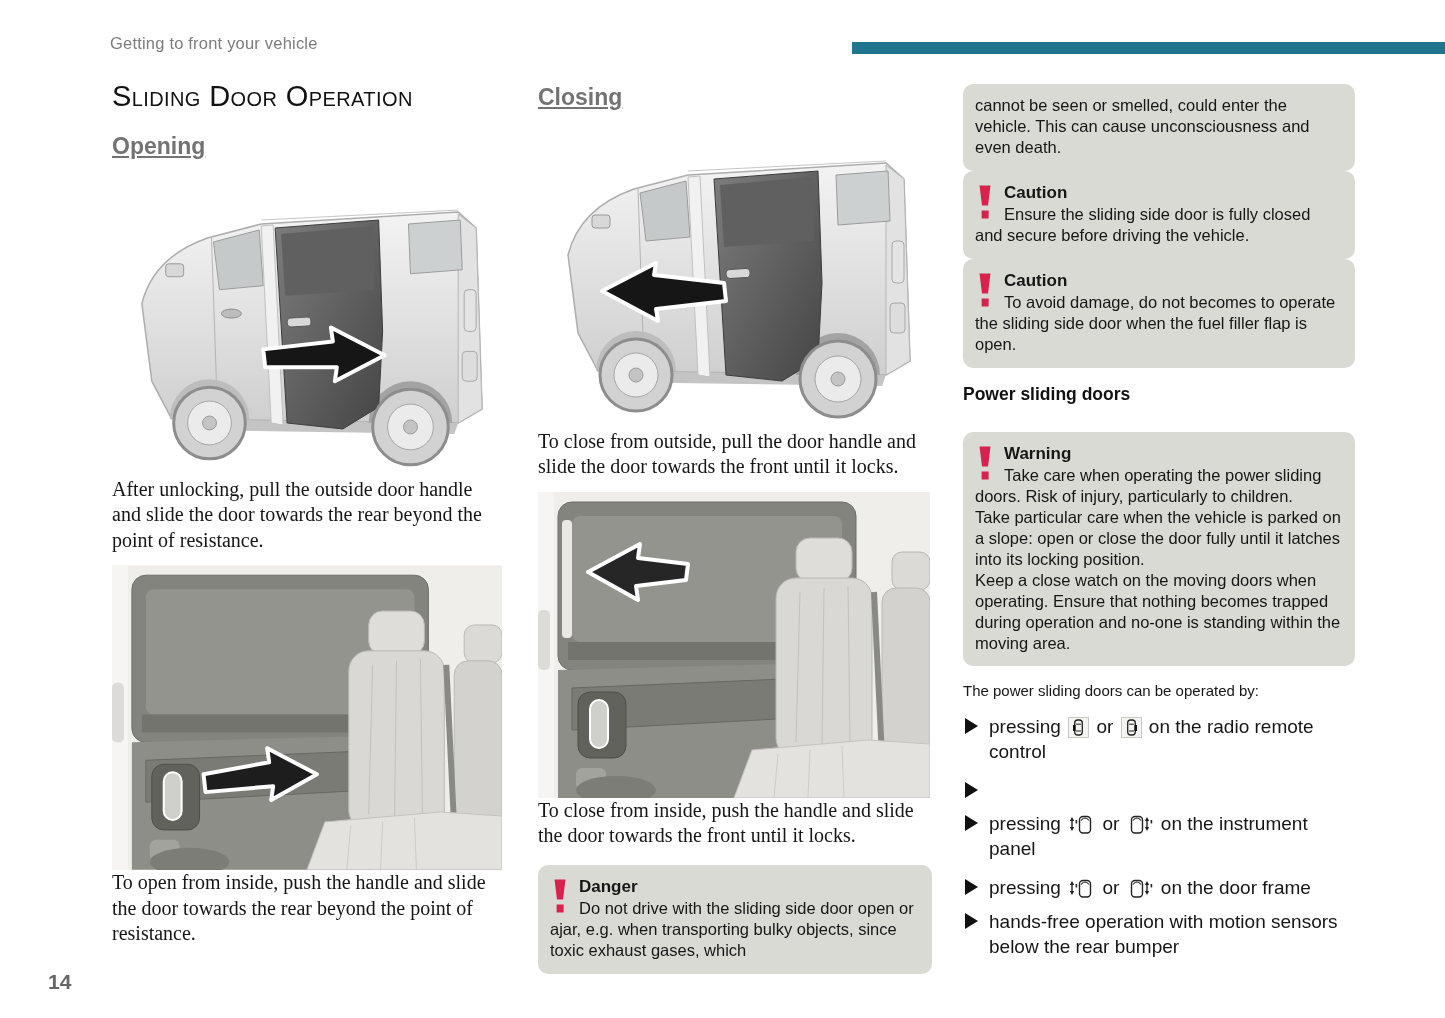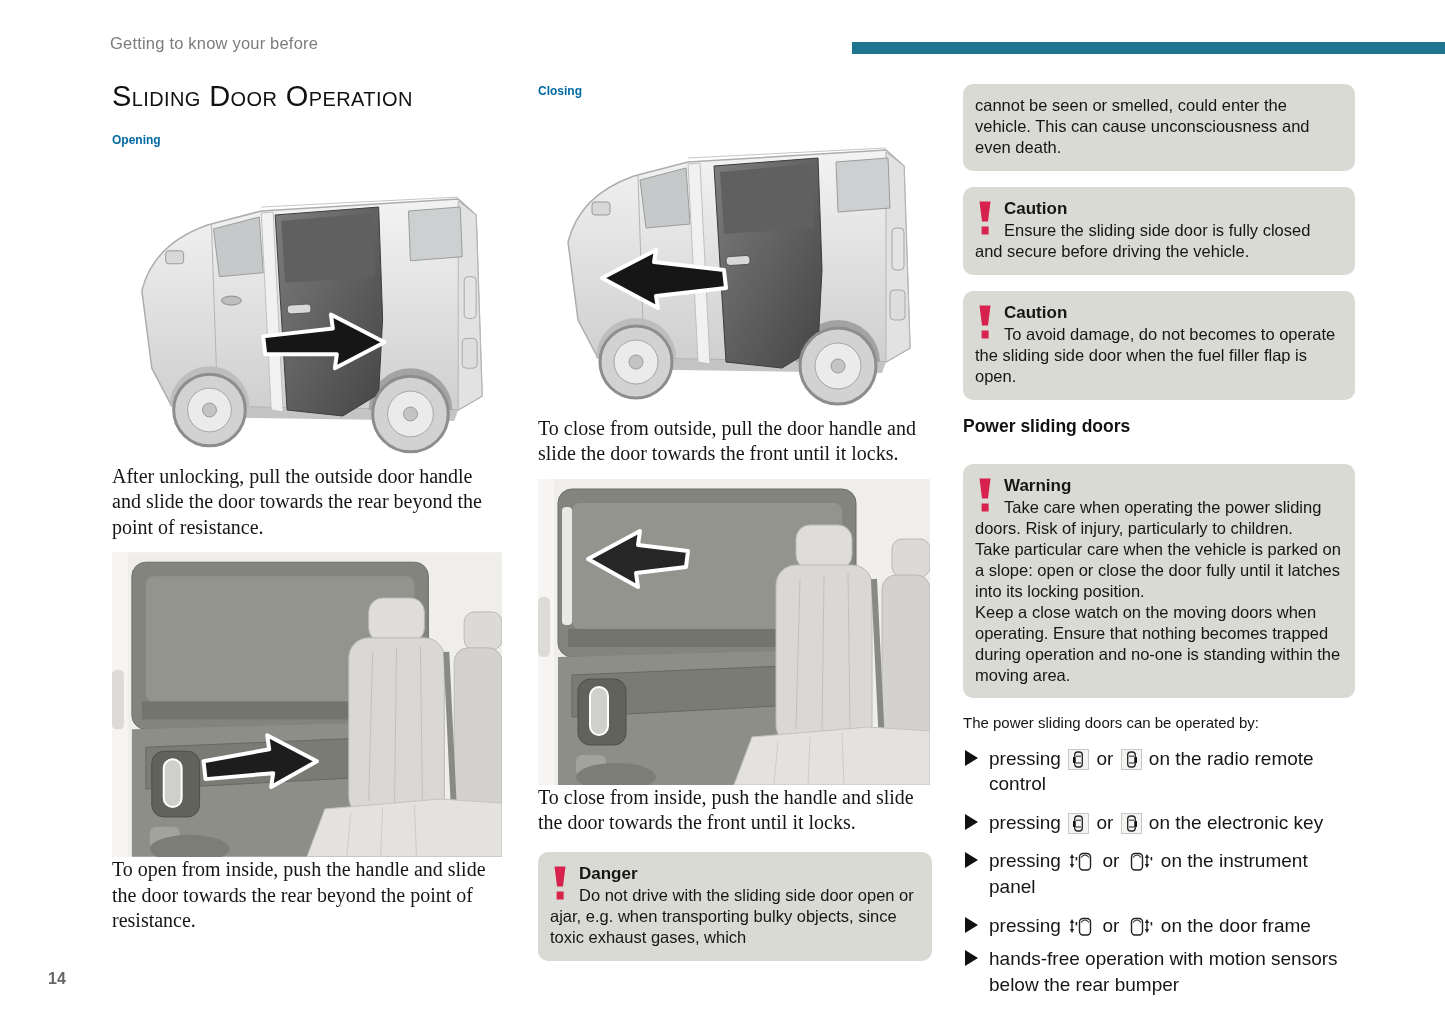--- a/index.html
+++ b/index.html
@@ -11,39 +11,39 @@
   .page-header {
     position:absolute; left:110px; top:34px;
     font-size:16.5px; color:#7c7c7c; letter-spacing:0.2px;
   }
   .accent-bar {
     position:absolute; left:852px; top:42px; width:593px; height:12px;
     background:#20758e;
   }
   .page-number {
     position:absolute; left:48px; top:970px;
-    font-size:16px; font-weight:bold; color:#666666;
+    font-size:21px; font-weight:bold; color:#666666;
   }
   .col { position:absolute; top:80px; }
   .col1 { left:112px; width:390px; }
   .col2 { left:538px; width:394px; }
   .col3 { left:963px; width:392px; }
 
   .page-title {
     font-variant:small-caps; font-weight:normal; font-size:29px;
     letter-spacing:0.4px; margin-top:0px; color:#111;
   }
-  .sub-heading { font-size:12px; font-weight:bold; margin-top:20px; color:#0369a1; }
+  .sub-heading { font-size:23px; font-weight:bold; margin-top:20px; color:#737373;text-decoration:underline; }
   .sub-heading.first { margin-top:4px; }
   .figure { margin-top:12px; line-height:0; }
   .caption { font-size:20px; line-height:1.27; margin-top:0;font-family:Liberation Serif, serif; }
 
   .box {
     background:#dadad5; border-radius:10px;
-    padding:11px 13px 13px 12px; margin-top:16px;
+    padding:11px 13px 13px 12px; 
   }
   .box.first { margin-top:4px; }
   .box-title { display:block; font-weight:bold; font-size:17px; line-height:1.3; }
   .box-text { display:block; font-size:16.5px; line-height:1.27; white-space:pre-line; }
   .alert-ico { float:left; width:16px; height:37px; margin:2px 11px 2px 2px; }
 
   .power-heading { font-size:17.5px; font-weight:bold; margin-top:16px; color:#111; }
   .intro { font-size:15px; line-height:1.27; margin-top:15px; }
 
   .bullet { display:flex; margin-top:13px; }
@@ -53,21 +53,21 @@
     border-top:8px solid transparent; border-bottom:8px solid transparent;
   }
   .bullet-text { font-size:19px; line-height:1.35; }
   .mini-icon { display:inline-block; margin:0 2px; }
   .mini-icon svg { vertical-align:-5px; }
   .key-icon svg { vertical-align:-5px; }
 </style>
 </head>
 <body>
 
-<div class="page-header">Getting to know your before</div>
+<div class="page-header">Getting to front your vehicle</div>
 <div class="accent-bar"></div>
 
 <div class="col col1">
   <div class="page-title">Sliding Door Operation</div>
   <div class="sub-heading">Opening</div>
 
   <div class="figure">
     <svg width="390" height="305" viewBox="0 0 392 306">
       <defs>
         <linearGradient id="gA" x1="0" y1="0" x2="0" y2="1">
@@ -271,37 +271,20 @@
             <rect x="6.7" y="3" width="7.6" height="15" rx="3" fill="none" stroke="#222" stroke-width="1.3"></rect>
             <path d="M8,7.2 L13,7.2 M8,14 L13,14" stroke="#222" stroke-width="1"></path>
             <rect x="13.4" y="8" width="2.6" height="6" fill="#111"></rect>
           </svg></span>
       <span>on the radio remote control</span>
     </span>
   </div>
 
   <div class="bullet">
     <span class="tri"></span>
-    <span class="bullet-text">
-      <span>pressing</span>
-      <span class="mini-icon key-icon"><svg width="21" height="21" viewBox="0 0 21 21">
-            <rect x="0.5" y="0.5" width="20" height="20" fill="#f4f4f2" stroke="#c8c8c4"></rect>
-            <rect x="6.7" y="3" width="7.6" height="15" rx="3" fill="none" stroke="#222" stroke-width="1.3"></rect>
-            <path d="M8,7.2 L13,7.2 M8,14 L13,14" stroke="#222" stroke-width="1"></path>
-            <rect x="5" y="8" width="2.6" height="6" fill="#111"></rect>
-          </svg></span>
-      <span>or</span>
-      <span class="mini-icon key-icon"><svg width="21" height="21" viewBox="0 0 21 21">
-            <rect x="0.5" y="0.5" width="20" height="20" fill="#f4f4f2" stroke="#c8c8c4"></rect>
-            <rect x="6.7" y="3" width="7.6" height="15" rx="3" fill="none" stroke="#222" stroke-width="1.3"></rect>
-            <path d="M8,7.2 L13,7.2 M8,14 L13,14" stroke="#222" stroke-width="1"></path>
-            <rect x="13.4" y="8" width="2.6" height="6" fill="#111"></rect>
-          </svg></span>
-      <span>on the electronic key</span>
-    </span>
   </div>
 
   <div class="bullet">
     <span class="tri"></span>
     <span class="bullet-text">
       <span>pressing</span>
       <span class="mini-icon"><svg width="27" height="24" viewBox="0 0 27 24">
             <rect x="11.5" y="5.5" width="11" height="16.5" rx="3.5" fill="none" stroke="#222" stroke-width="1.4"></rect>
             <path d="M13,9.5 Q17,4.5 21,9.5" fill="none" stroke="#222" stroke-width="1.2"></path>
             <path d="M4,9.5 L4,16.5" stroke="#222" stroke-width="1.4"></path>

